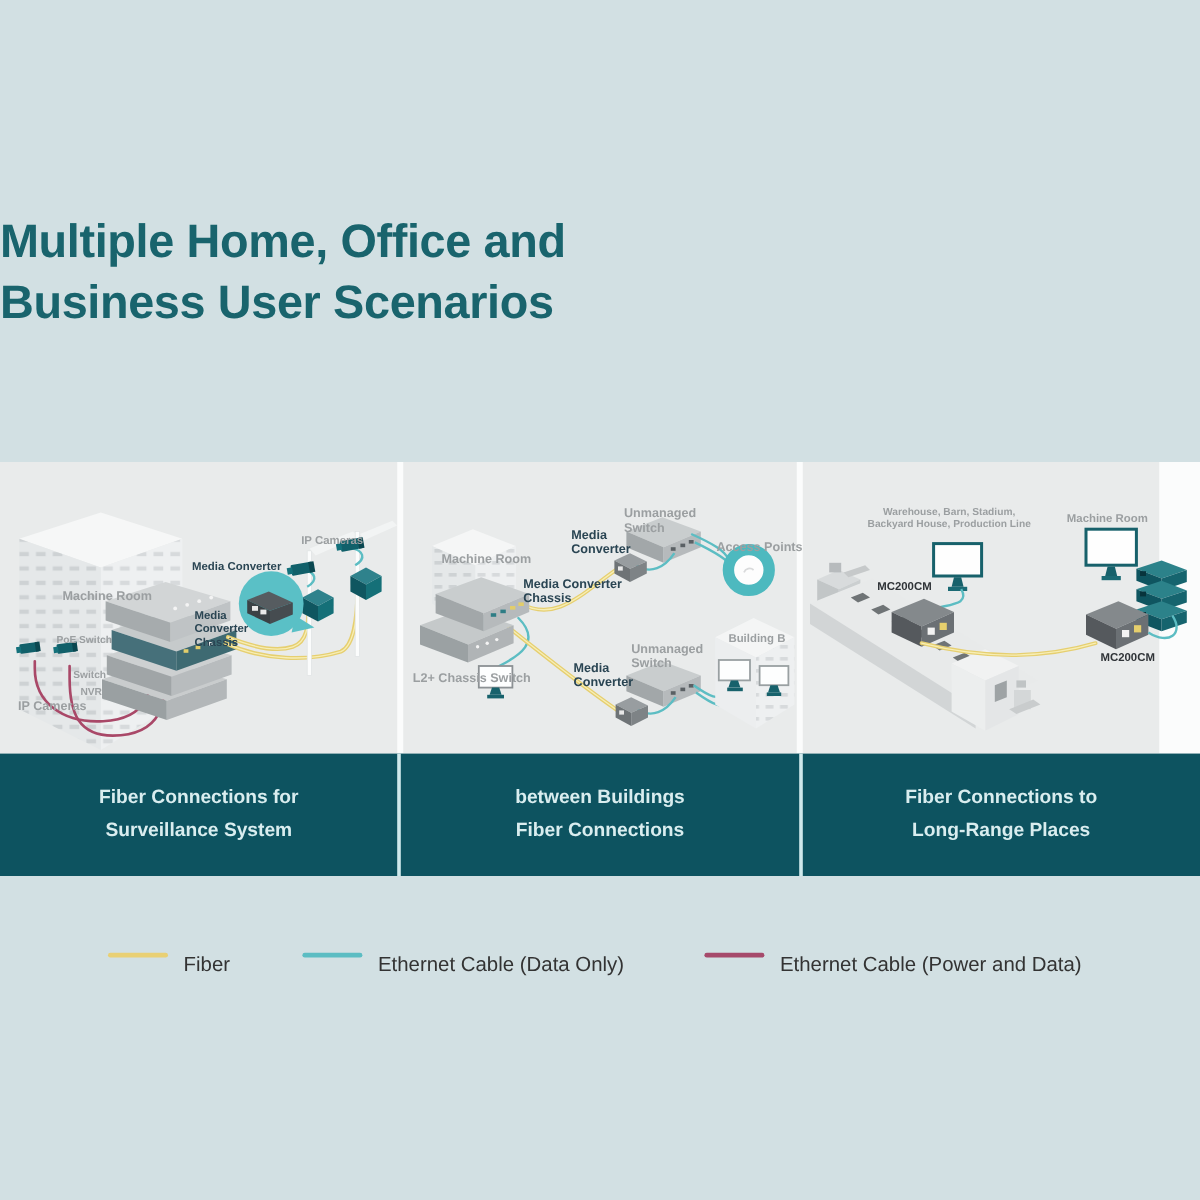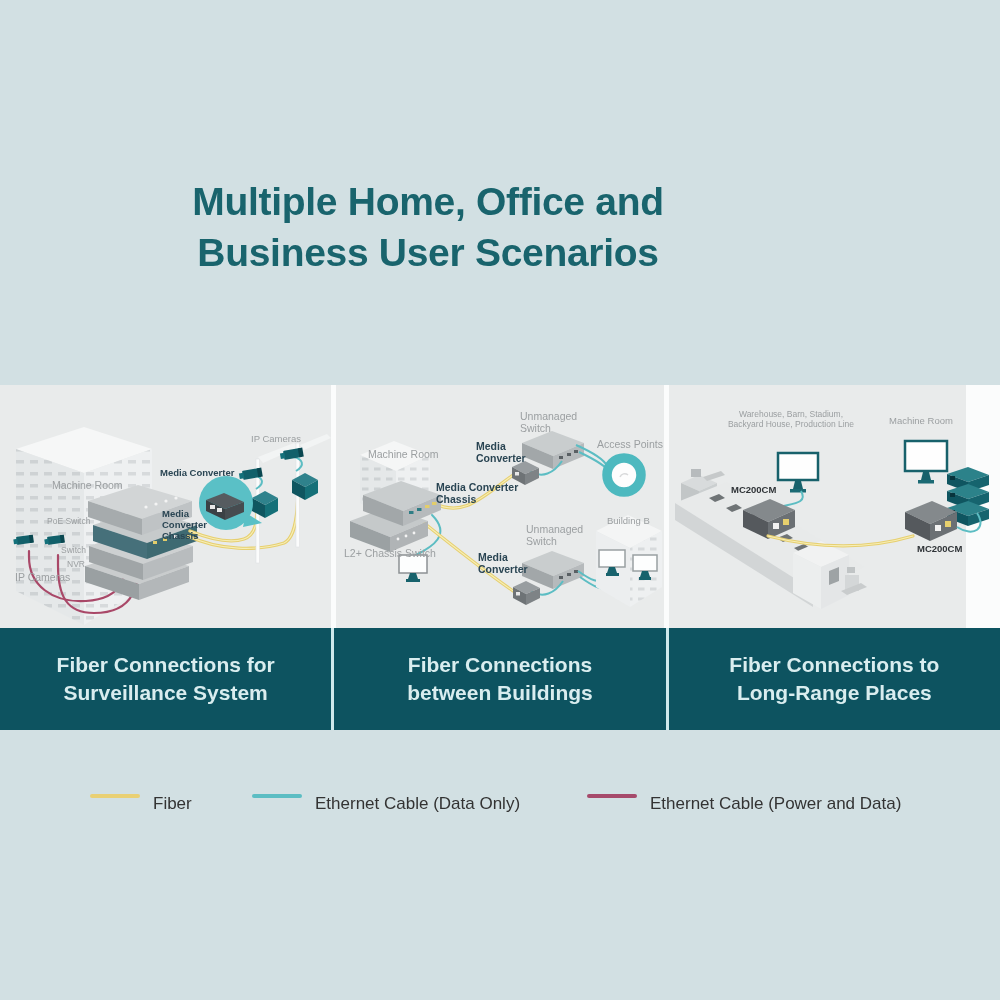--- a/index.html
+++ b/index.html
@@ -1,41 +1,41 @@
 <!DOCTYPE html>
 <html><head>
 <meta charset="utf-8">
 <style>
   html,body{margin:0;padding:0;}
   .stage{position:relative;width:1000px;height:1000px;background:#d2e0e3;overflow:hidden;
          font-family:"Liberation Sans",sans-serif;}
   
-  .title{position:absolute;top:176px;left:0;width:856px;text-align:center;
+  .title{position:absolute;top:176px;left:0;width:856px;text-align:left;
          color:#19646d;font-weight:700;font-size:39px;line-height:51px;letter-spacing:-0.3px;}
   
   .panels{position:absolute;top:385px;left:0;width:1000px;height:243px;background:#fbfcfc;}
   .panel{position:absolute;top:0;height:243px;background:#e9ebeb;}
   .panel svg{position:absolute;top:0;left:0;}
   .p1{left:0;width:331px;}
   .p2{left:336px;width:328px;}
   .p3{left:669px;width:297px;}
   
   .lbl{position:absolute;white-space:nowrap;line-height:12px;}
-  .g{color:#9b9fa1;font-weight:400;}
+  .g{color:#9b9fa1;font-weight:700;margin-top:12px;}
   .d{color:#2a4553;font-weight:700;}
   .k{color:#2f3337;font-weight:700;}
   .s8{font-size:8.5px;line-height:10px;}
   .s9{font-size:9.5px;line-height:11px;}
   .s10{font-size:10.5px;line-height:12px;}
   .lbl span{display:block;}
   .ctr{text-align:center;white-space:normal;}
   
   .captions{position:absolute;top:628px;left:0;width:1000px;height:102px;background:#0d5360;display:flex;}
   .cap{flex:1;display:flex;flex-direction:column;align-items:center;justify-content:center;
-       color:#d9edef;font-weight:700;font-size:21px;line-height:28px;}
+       color:#d9edef;font-weight:700;font-size:16px;line-height:28px;}
   .cap + .cap{border-left:3px solid #cfe9ec;}
   
   .legend-item{position:absolute;top:794px;height:22px;display:flex;}
   .swatch{width:50px;height:4px;border-radius:2px;margin-right:13px;}
   .legend-label{font-size:17px;color:#333;}
   .li1{left:90px;}.li2{left:252px;}.li3{left:587px;}
 </style>
 </head>
 <body>
 
@@ -410,22 +410,22 @@
       <span class="lbl k s9" style="left:248px;top:158px">MC200CM</span>
     </div>
   </div>
 
   <div class="captions">
     <div class="cap">
       <span>Fiber Connections for</span>
       <span>Surveillance System</span>
     </div>
     <div class="cap">
+      <span>between Buildings</span>
       <span>Fiber Connections</span>
-      <span>between Buildings</span>
     </div>
     <div class="cap">
       <span>Fiber Connections to</span>
       <span>Long-Range Places</span>
     </div>
   </div>
 
   <div class="legend-item li1">
     <div class="swatch" style="background-color: rgb(233, 208, 116);"></div>
     <span class="legend-label">Fiber</span>

